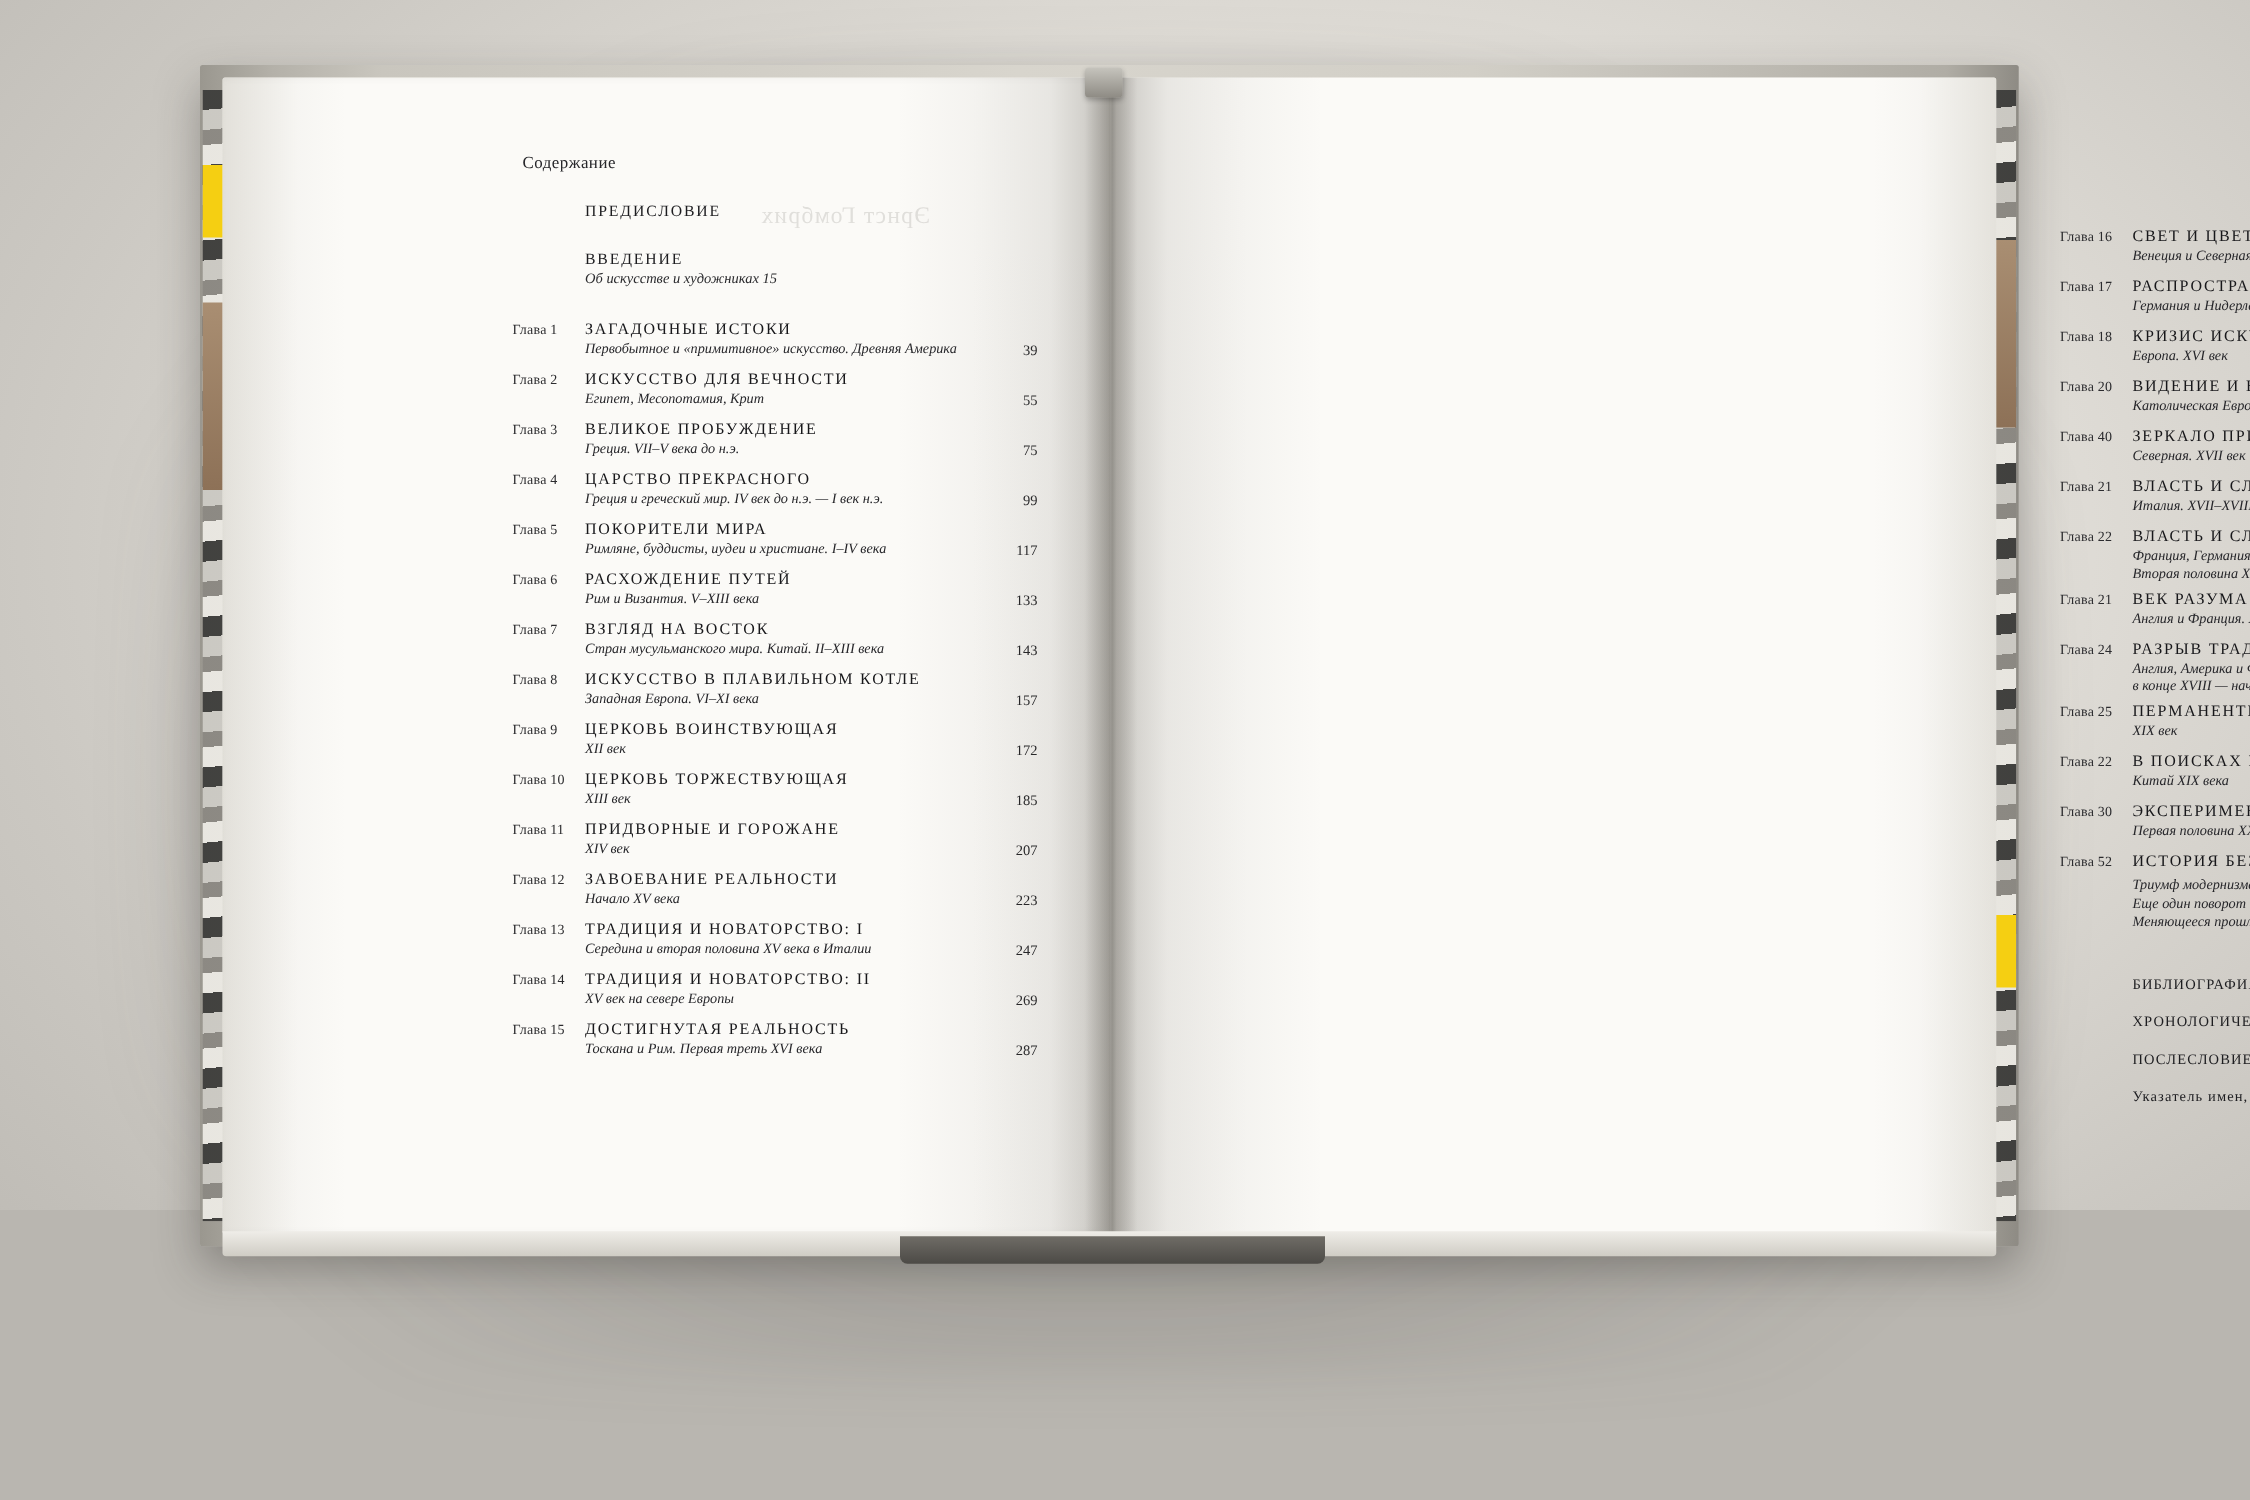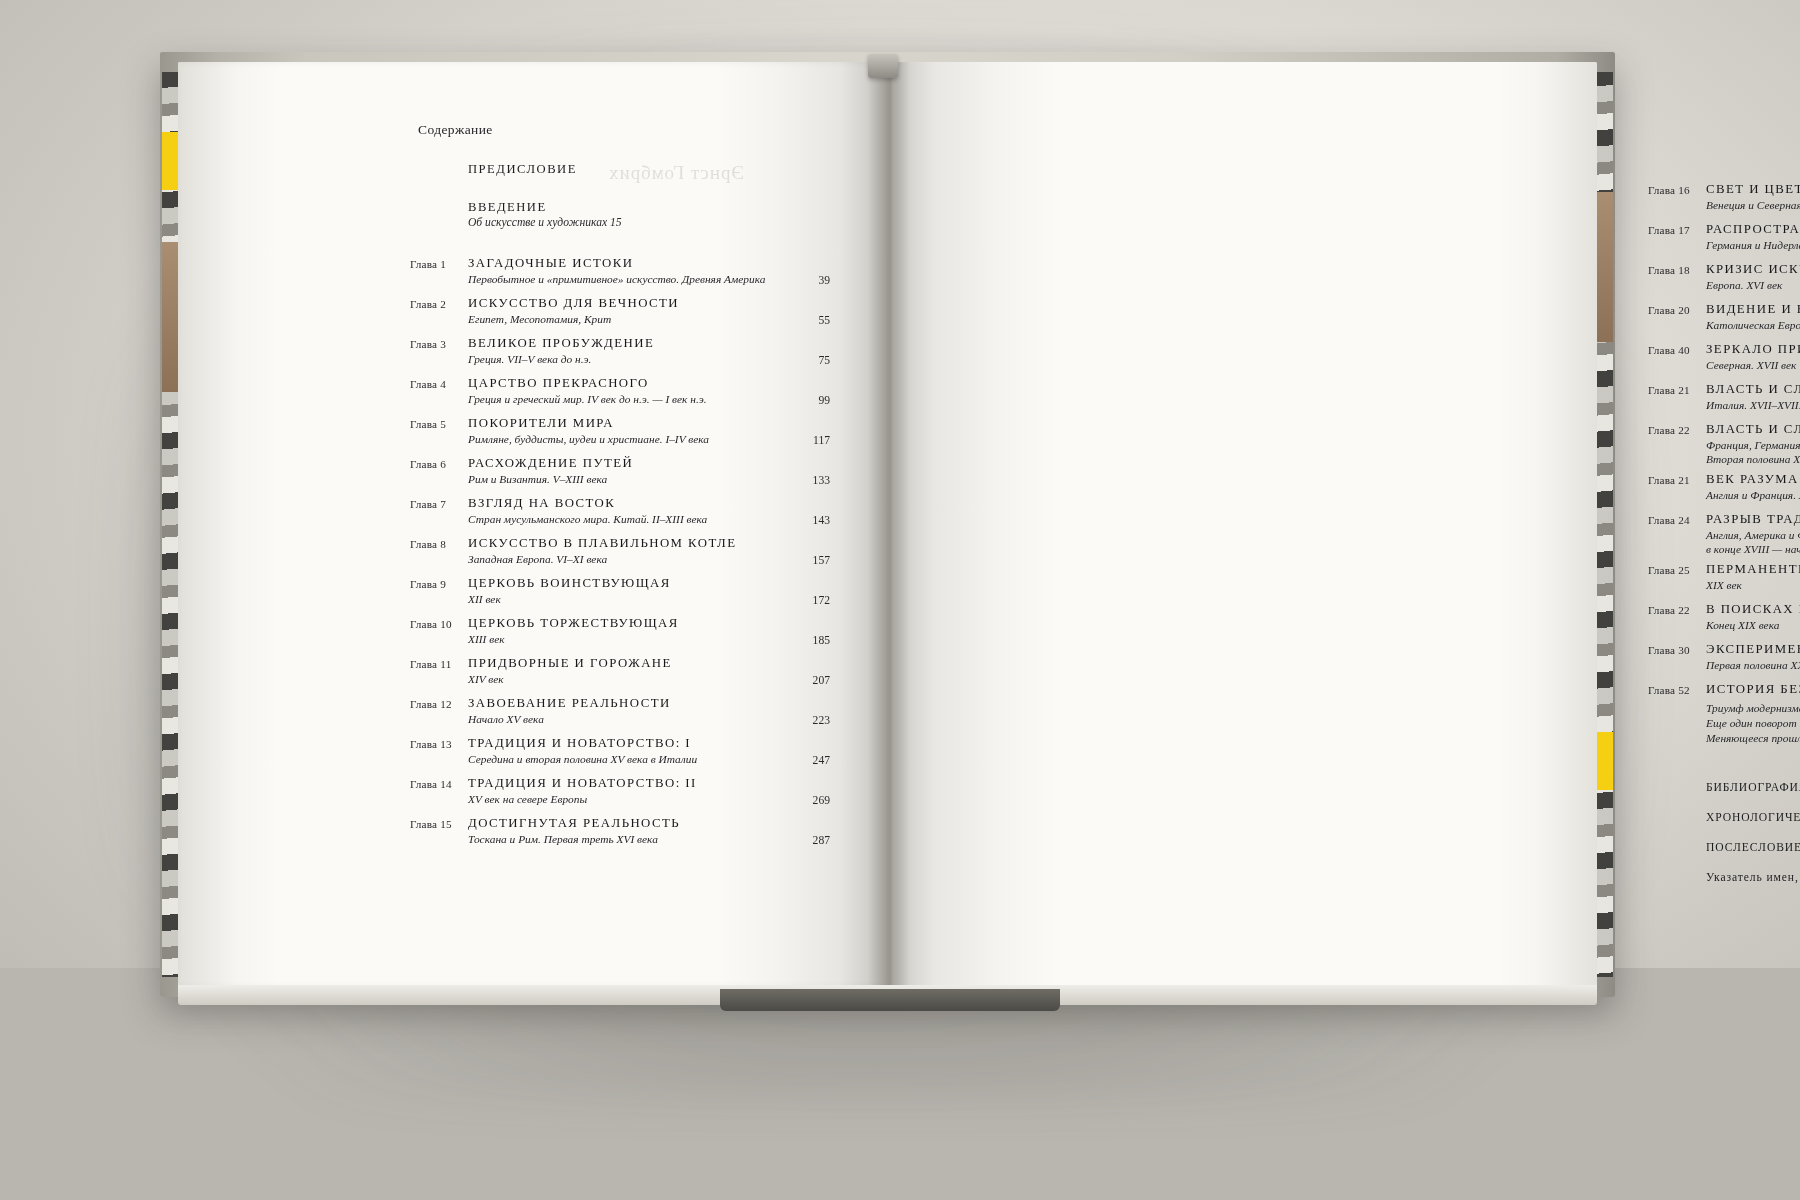--- a/index.html
+++ b/index.html
@@ -520,21 +520,21 @@
           <div class="row">
             <div class="chap-no">Глава 25</div>
             <div class="chap-title">ПЕРМАНЕНТНАЯ РЕВОЛЮЦИЯ</div>
             <div class="chap-sub">XIX век</div>
 
           </div>
 
           <div class="row">
             <div class="chap-no">Глава 22</div>
             <div class="chap-title">В ПОИСКАХ НОВЫХ НОРМ</div>
-            <div class="chap-sub">Конец XIX века</div>
+            <div class="chap-sub">Китай XIX века</div>
 
           </div>
 
           <div class="row">
             <div class="chap-no">Глава 30</div>
             <div class="chap-title">ЭКСПЕРИМЕНТАЛЬНОЕ ИСКУССТВО</div>
             <div class="chap-sub">Первая половина XX века</div>
 
           </div>
 

